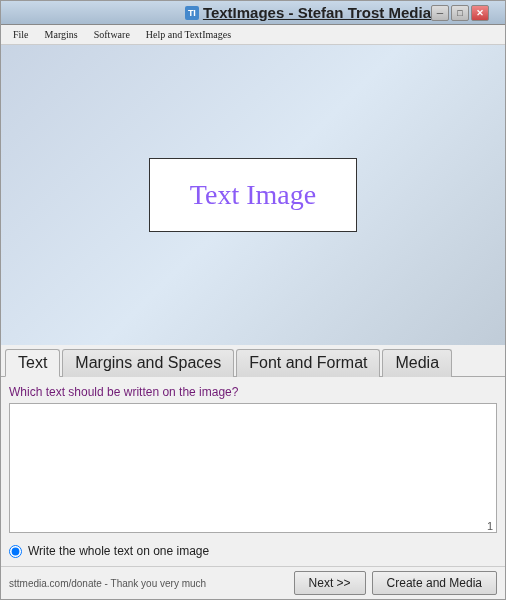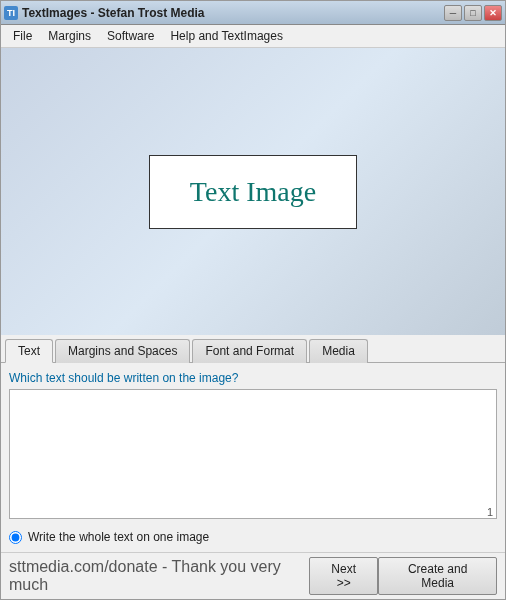--- a/index.html
+++ b/index.html
@@ -14,24 +14,24 @@
     .window {
       width: 506px;
       height: 600px;
       background: #f0f0f0;
       border: 1px solid #999;
       display: flex;
       flex-direction: column;
     }
     .title-bar {
       background: linear-gradient(to bottom, #c8d8e8, #a8bcd0);
-      padding: 4px 3px;
-      display: flex;
-      align-items: center;
-      justify-content: space-between;
+      padding: 4px 16px;
+      display: flex;
+      align-items: center;
+      justify-content: flex-end;
       border-bottom: 1px solid #888;
       height: 24px;
       flex-shrink: 0;
     }
     .title-bar-left {
       display: flex;
       align-items: center;
       gap: 4px;
     }
     .title-bar-icon {
@@ -40,23 +40,24 @@
       background: #4488cc;
       border-radius: 2px;
       font-size: 9px;
       display: flex;
       align-items: center;
       justify-content: center;
       color: white;
       font-weight: bold;
     }
     .title-text {
-      font-size: 12px;
+      font-size: 15px;
       color: #222;
       font-weight: bold;
+      text-decoration: underline;
     }
     .title-bar-buttons {
       display: flex;
       gap: 2px;
     }
     .title-btn {
       width: 18px;
       height: 16px;
       border: 1px solid #888;
       border-radius: 2px;
@@ -74,75 +75,76 @@
       background: #f0f0f0;
       padding: 2px 4px;
       display: flex;
       gap: 0;
       border-bottom: 1px solid #ccc;
       flex-shrink: 0;
     }
     .menu-item {
       padding: 2px 8px;
       cursor: pointer;
-      font-size: 12px;
-      color: #222;
-      border-radius: 2px;
+      font-size: 10px;
+      color: #222;
+      border-radius: 2px;
+      font-family: Liberation Serif, serif;
     }
     .preview-area {
       flex: 1;
       background: #d4dce8;
       background-image: linear-gradient(135deg, #c8d4e4 0%, #dce8f4 50%, #c0ccd8 100%);
       display: flex;
       align-items: center;
       justify-content: center;
       min-height: 0;
     }
     .preview-image-box {
       background: white;
       border: 1.5px solid #333;
       padding: 20px 40px;
       font-size: 28px;
       font-family: 'Times New Roman', serif;
-      color: #0f766e;
+      color: #8b5cf6;
     }
     .tabs-section {
       background: #f0f0f0;
       flex-shrink: 0;
     }
     .tabs-row {
       display: flex;
       padding: 4px 4px 0 4px;
       border-bottom: 1px solid #aaa;
       gap: 2px;
     }
     .tab {
       padding: 4px 12px;
       border: 1px solid #aaa;
       border-bottom: none;
       background: linear-gradient(to bottom, #e8e8e8, #d8d8d8);
       cursor: pointer;
-      font-size: 12px;
+      font-size: 16px;
       color: #222;
       border-radius: 3px 3px 0 0;
       margin-bottom: -1px;
     }
     .tab.active {
       background: #f0f0f0;
       border-bottom: 1px solid #f0f0f0;
       font-weight: normal;
       z-index: 1;
     }
     .tab-content {
       padding: 8px;
       background: #f0f0f0;
     }
     .tab-question {
       font-size: 12px;
-      color: #0369a1;
+      color: #701a75;
       margin-bottom: 4px;
     }
     .textarea-wrapper {
       position: relative;
     }
     .text-input-area {
       width: 100%;
       height: 130px;
       border: 1px solid #aaa;
       background: white;
@@ -177,25 +179,26 @@
     .bottom-bar {
       background: #f0f0f0;
       border-top: 1px solid #ccc;
       padding: 4px 8px;
       display: flex;
       align-items: center;
       justify-content: space-between;
       flex-shrink: 0;
     }
     .status-text {
-      font-size: 16px;
+      font-size: 10px;
       color: #555;
     }
     .bottom-buttons {
       display: flex;
+      gap: 6px;
     }
     .bottom-btn {
       padding: 4px 14px;
       border: 1px solid #888;
       background: linear-gradient(to bottom, #f0f0f0, #d8d8d8);
       cursor: pointer;
       font-size: 12px;
       color: #222;
       border-radius: 2px;
     }

